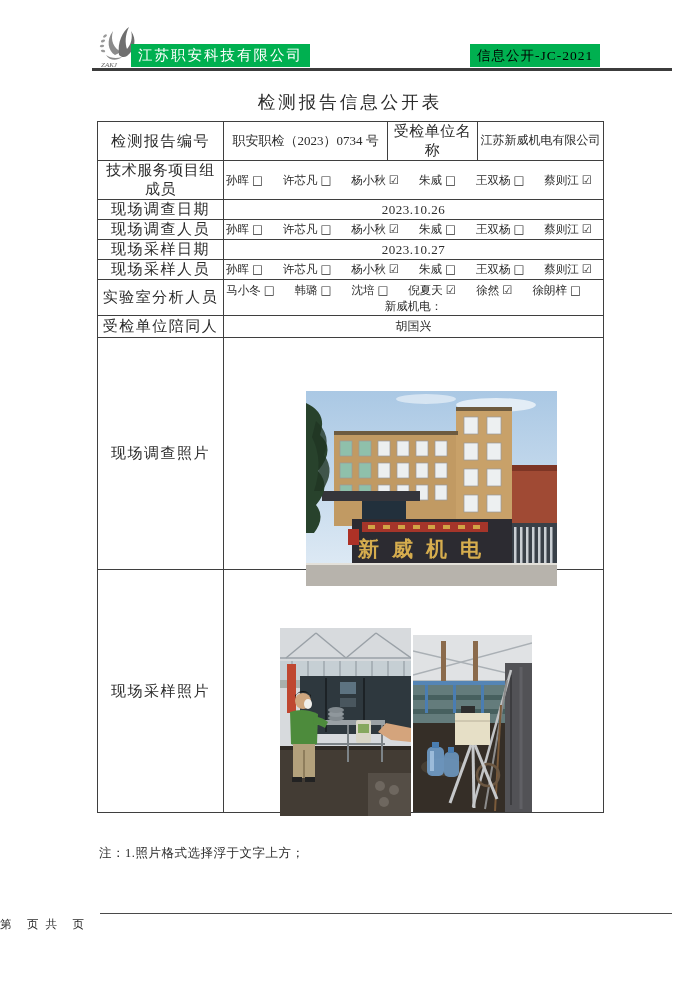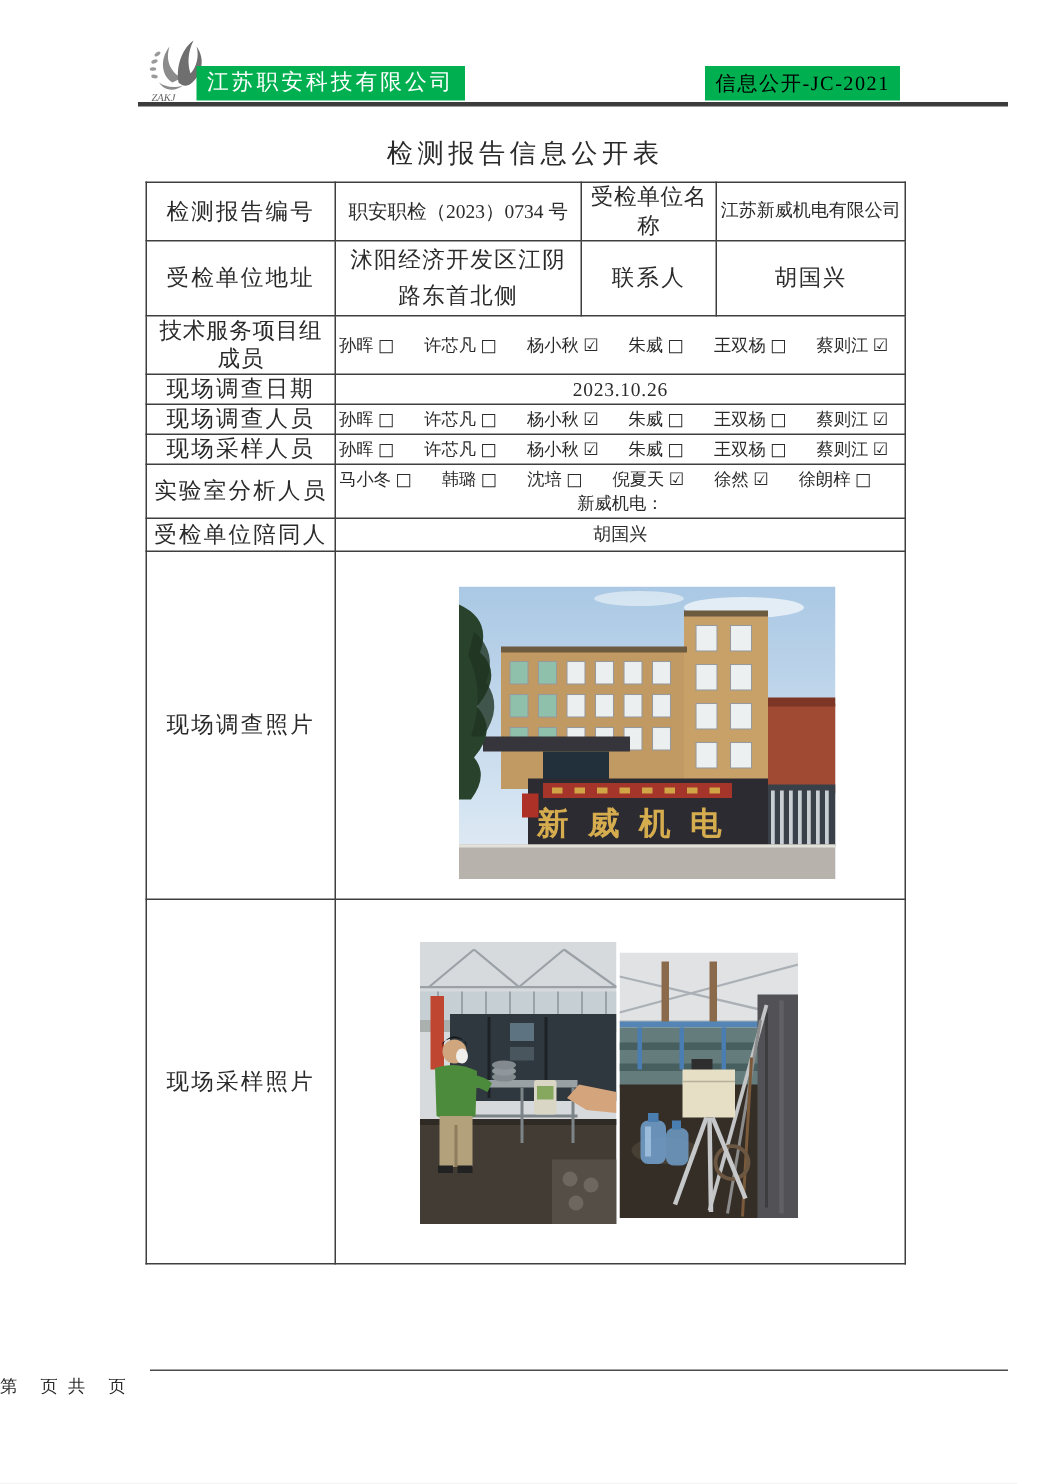--- a/index.html
+++ b/index.html
@@ -71,37 +71,35 @@
         <col style="width:90px">
         <col style="width:126px">
       </colgroup>
     <tbody>
         <tr style="height:38px">
       <td class="lbl">检测报告编号</td>
       <td class="val-md">职安职检（2023）0734 号</td>
       <td class="lbl wide">受检单位名称</td>
       <td class="val-sm">江苏新威机电有限公司</td>
     </tr>
-    <tr style="height:50px">
-      <td class="lbl">受检单位地址</td>
-      <td class="val-lg">沭阳经济开发区江阴路东首北侧</td>
-      <td class="lbl">联系人</td>
-      <td class="val-lg">胡国兴</td>
-    </tr>
     <tr style="height:20px">
       <td class="lbl wide">技术服务项目组成员</td>
       <td class="members" colspan="3"><span class="member"><span>孙晖</span><span class="box">□</span></span><span class="member"><span>许芯凡</span><span class="box">□</span></span><span class="member"><span>杨小秋</span><span class="box checked">☑</span></span><span class="member"><span>朱威</span><span class="box">□</span></span><span class="member"><span>王双杨</span><span class="box">□</span></span><span class="member"><span>蔡则江</span><span class="box checked">☑</span></span></td>
     </tr>
     <tr style="height:20px">
       <td class="lbl">现场调查日期</td>
       <td class="datecell" colspan="3">2023.10.26</td>
     </tr>
     <tr style="height:20px">
       <td class="lbl">现场调查人员</td>
       <td class="members" colspan="3"><span class="member"><span>孙晖</span><span class="box">□</span></span><span class="member"><span>许芯凡</span><span class="box">□</span></span><span class="member"><span>杨小秋</span><span class="box checked">☑</span></span><span class="member"><span>朱威</span><span class="box">□</span></span><span class="member"><span>王双杨</span><span class="box">□</span></span><span class="member"><span>蔡则江</span><span class="box checked">☑</span></span></td>
+    </tr>
+    <tr style="height:20px">
+      <td class="lbl">现场采样日期</td>
+      <td class="datecell" colspan="3">2023.10.27</td>
     </tr>
     <tr style="height:20px">
       <td class="lbl">现场采样人员</td>
       <td class="members" colspan="3"><span class="member"><span>孙晖</span><span class="box">□</span></span><span class="member"><span>许芯凡</span><span class="box">□</span></span><span class="member"><span>杨小秋</span><span class="box checked">☑</span></span><span class="member"><span>朱威</span><span class="box">□</span></span><span class="member"><span>王双杨</span><span class="box">□</span></span><span class="member"><span>蔡则江</span><span class="box checked">☑</span></span></td>
     </tr>
     <tr style="height:36px">
       <td class="lbl">实验室分析人员</td>
       <td class="members" colspan="3">
         <div class="lab-line"><span class="member"><span>马小冬</span><span class="box">□</span></span><span class="member"><span>韩璐</span><span class="box">□</span></span><span class="member"><span>沈培</span><span class="box">□</span></span><span class="member"><span>倪夏天</span><span class="box checked">☑</span></span><span class="member"><span>徐然</span><span class="box checked">☑</span></span><span class="member"><span>徐朗梓</span><span class="box">□</span></span></div>
         <div class="lab-line">新威机电：</div>
@@ -308,15 +306,16 @@
       <line x1="62" y1="110" x2="84" y2="164"></line>
     </g>
 
     <rect x="14" y="112" width="17" height="29" rx="5" fill="#6f9cc9" opacity="0.9"></rect>
     <rect x="19" y="107" width="7" height="6" fill="#4a7db0"></rect>
     <rect x="31" y="117" width="15" height="25" rx="5" fill="#6f9cc9" opacity="0.85"></rect>
     <rect x="35" y="112" width="6" height="6" fill="#4a7db0"></rect>
     <rect x="17" y="116" width="4" height="20" fill="#a8c6e2" opacity="0.8"></rect>
   </svg>
 
+  <div class="note">注：1.照片格式选择浮于文字上方；</div>
   <div class="footer-rule"></div>
   <div class="footer-text">第　页 共　页</div>
 </div>
 
 </body></html>

